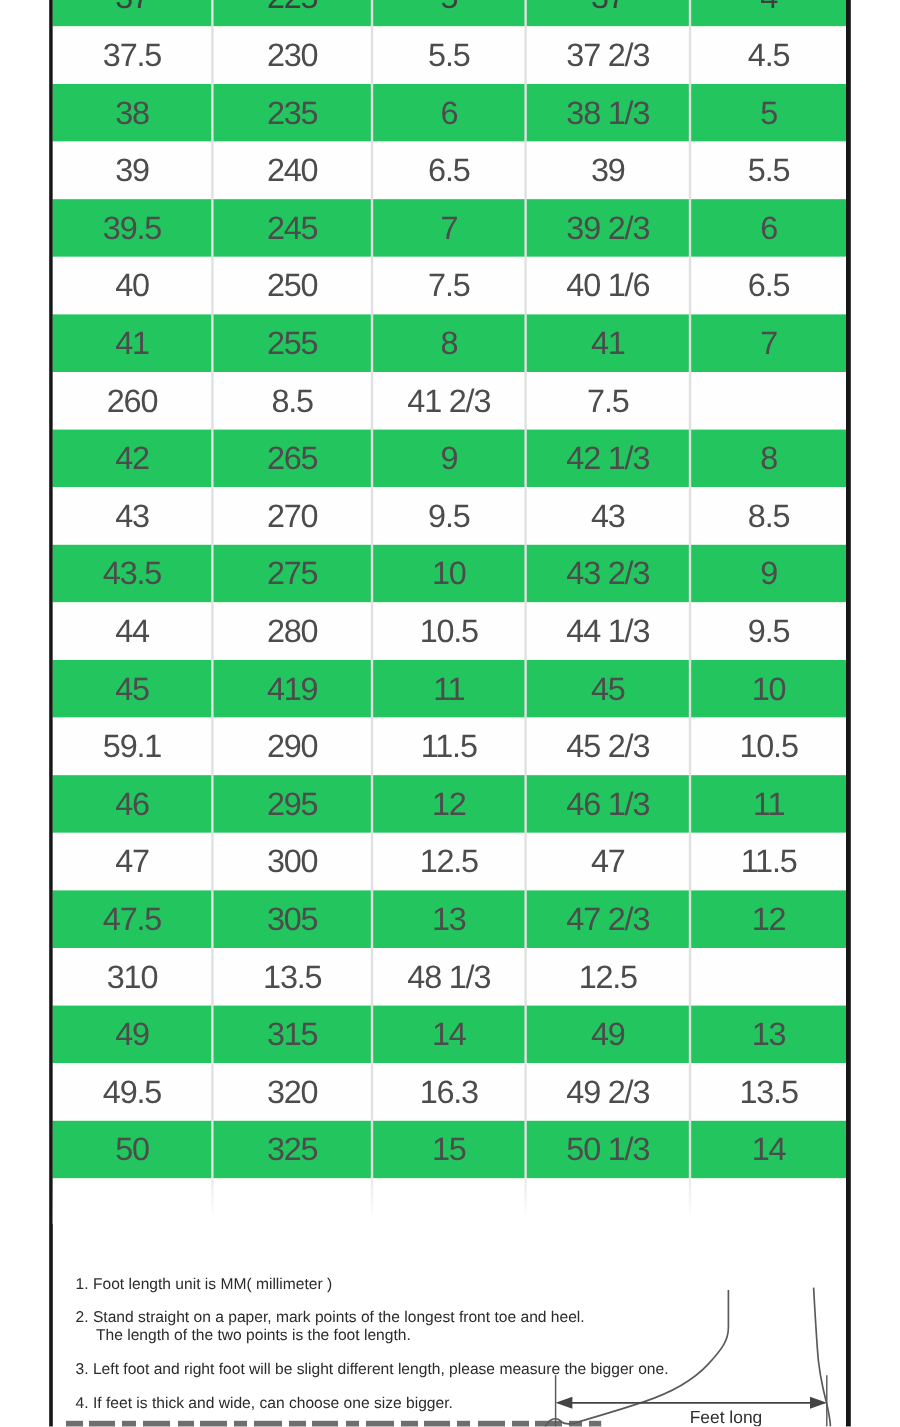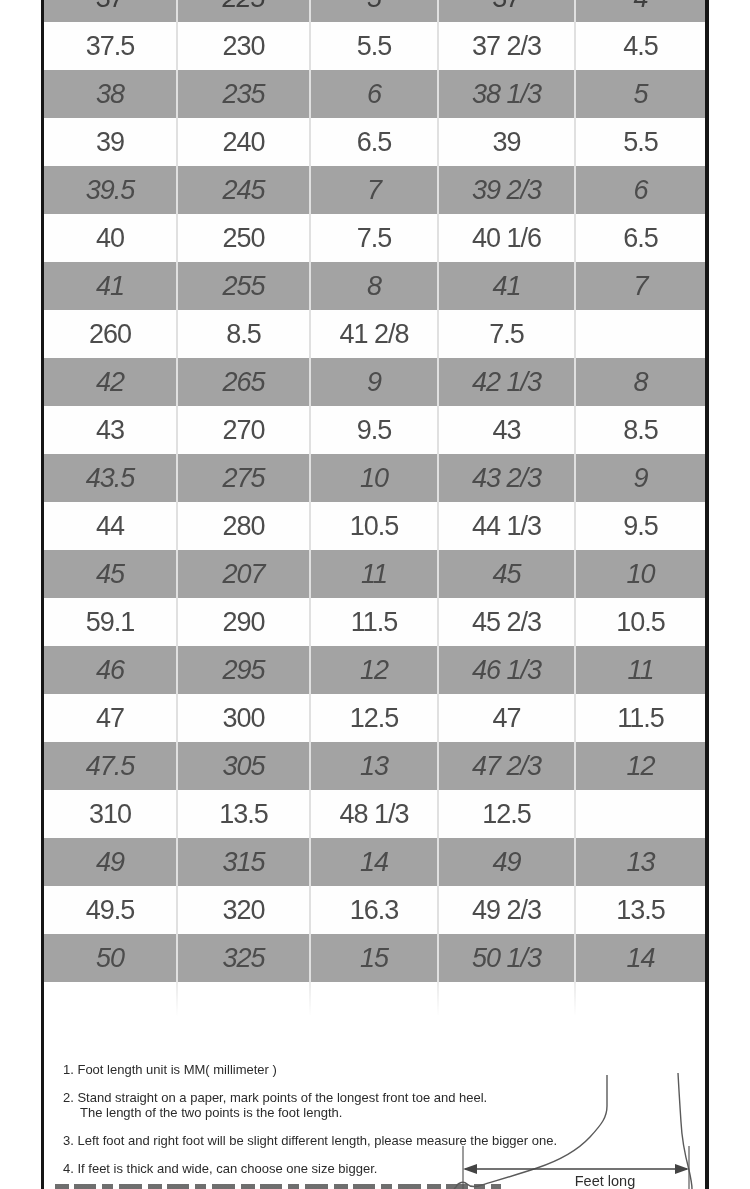--- a/index.html
+++ b/index.html
@@ -13,21 +13,21 @@
   }
   .sheet {
     position:absolute; left:41px; top:0;
     width:668px; height:1189px;
     border-left:3px solid #161616;
     border-right:4px solid #161616;
     background:#ffffff;
   }
   
   .t-row { display:flex; width:661px; height:48px; background:#ffffff; }
-  .t-row.shade { background:#a3a3a3;font-style:italic; }
+  .t-row.shade { background:#22c55e; }
   .t-row.light { background:#fefefe; }
   .cell {
     display:flex; align-items:center; justify-content:center;
     height:100%;
     border-right:2px solid #e0e0e0;
     font-size:27px; letter-spacing:-1px; color:#4c4c4c;
   }
   .cell:nth-child(1){ width:134px; }
   .cell:nth-child(2){ width:133px; }
   .cell:nth-child(3){ width:128px; }
@@ -123,21 +123,21 @@
           <div class="t-row shade">
             <div class="cell">41</div>
             <div class="cell">255</div>
             <div class="cell">8</div>
             <div class="cell">41</div>
             <div class="cell">7</div>
           </div>
           <div class="t-row light">
             <div class="cell">260</div>
             <div class="cell">8.5</div>
-            <div class="cell">41 2/8</div>
+            <div class="cell">41 2/3</div>
             <div class="cell">7.5</div>
           </div>
           <div class="t-row shade">
             <div class="cell">42</div>
             <div class="cell">265</div>
             <div class="cell">9</div>
             <div class="cell">42 1/3</div>
             <div class="cell">8</div>
           </div>
           <div class="t-row light">
@@ -156,21 +156,21 @@
           </div>
           <div class="t-row light">
             <div class="cell">44</div>
             <div class="cell">280</div>
             <div class="cell">10.5</div>
             <div class="cell">44 1/3</div>
             <div class="cell">9.5</div>
           </div>
           <div class="t-row shade">
             <div class="cell">45</div>
-            <div class="cell">207</div>
+            <div class="cell">419</div>
             <div class="cell">11</div>
             <div class="cell">45</div>
             <div class="cell">10</div>
           </div>
           <div class="t-row light">
             <div class="cell">59.1</div>
             <div class="cell">290</div>
             <div class="cell">11.5</div>
             <div class="cell">45 2/3</div>
             <div class="cell">10.5</div>

